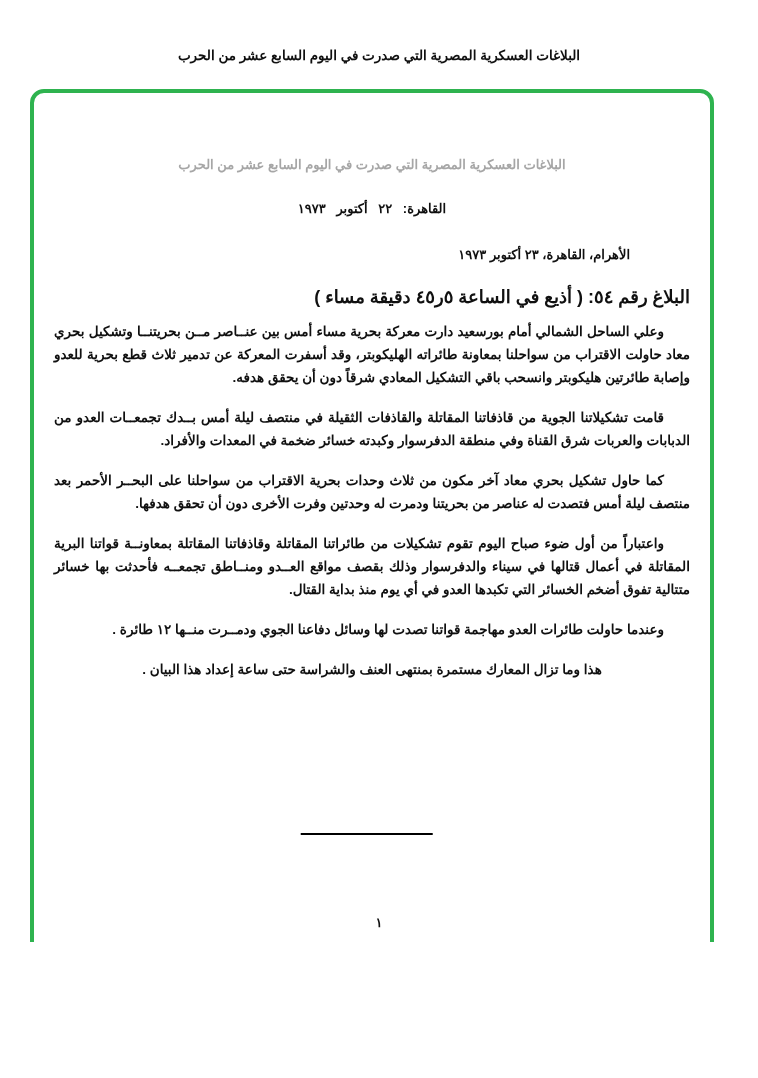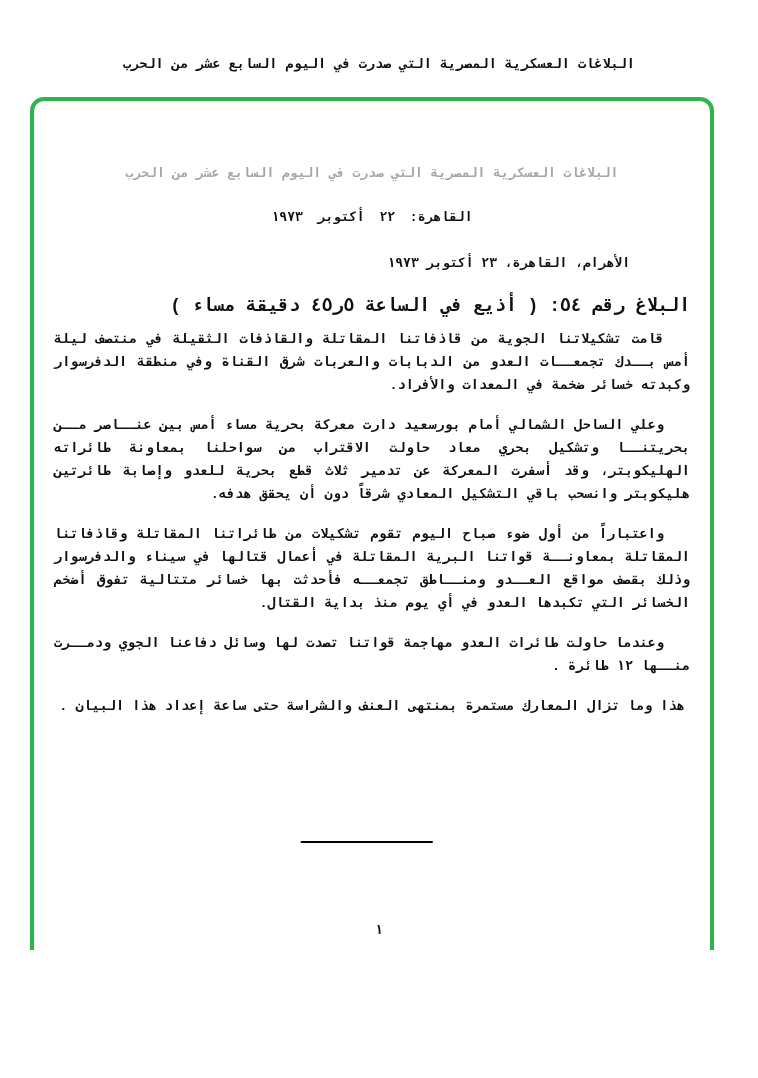--- a/index.html
+++ b/index.html
@@ -4,23 +4,23 @@
 <style>
   html, body {
     margin: 0;
     padding: 0;
     background: #ffffff;
   }
   .page {
     position: relative;
     width: 758px;
     height: 942px;
-    margin: 8px auto;
+    margin: 0 auto;
     background: #ffffff;
-    font-family: Liberation Mono, monospace;
+    font-family: Liberation Sans, sans-serif;
     color: #101010;
     direction: rtl;
     overflow: hidden;
   }
   .header-title {
     position: absolute;
     top: 47px;
     right: 0;
     left: 0;
     text-align: center;
@@ -121,22 +121,23 @@
 
     <div class="faded-title">البلاغات العسكرية المصرية التي صدرت في اليوم السابع عشر من الحرب</div>
 
     <div class="dateline">القاهرة: ٢٢ أكتوبر ١٩٧٣</div>
 
     <div class="source-line">الأهرام، القاهرة، ٢٣ أكتوبر ١٩٧٣</div>
 
     <div class="communique-heading">البلاغ رقم ٥٤: ( أذيع في الساعة ٥ر٤٥ دقيقة مساء )</div>
 
     <div class="paragraphs">
+        <p class="para">وعلي الساحل الشمالي أمام بورسعيد دارت معركة بحرية مساء أمس بين عنــاصر مــن بحريتنــا وتشكيل بحري معاد حاولت الاقتراب من سواحلنا بمعاونة طائراته الهليكوبتر، وقد أسفرت المعركة عن تدمير ثلاث قطع بحرية للعدو وإصابة طائرتين هليكوبتر وانسحب باقي التشكيل المعادي شرقاً دون أن يحقق هدفه.</p>
         <p class="para">قامت تشكيلاتنا الجوية من قاذفاتنا المقاتلة والقاذفات الثقيلة في منتصف ليلة أمس بــدك تجمعــات العدو من الدبابات والعربات شرق القناة وفي منطقة الدفرسوار وكبدته خسائر ضخمة في المعدات والأفراد.</p>
-        <p class="para">وعلي الساحل الشمالي أمام بورسعيد دارت معركة بحرية مساء أمس بين عنــاصر مــن بحريتنــا وتشكيل بحري معاد حاولت الاقتراب من سواحلنا بمعاونة طائراته الهليكوبتر، وقد أسفرت المعركة عن تدمير ثلاث قطع بحرية للعدو وإصابة طائرتين هليكوبتر وانسحب باقي التشكيل المعادي شرقاً دون أن يحقق هدفه.</p>
+        <p class="para">كما حاول تشكيل بحري معاد آخر مكون من ثلاث وحدات بحرية الاقتراب من سواحلنا على البحــر الأحمر بعد منتصف ليلة أمس فتصدت له عناصر من بحريتنا ودمرت له وحدتين وفرت الأخرى دون أن تحقق هدفها.</p>
         <p class="para">واعتباراً من أول ضوء صباح اليوم تقوم تشكيلات من طائراتنا المقاتلة وقاذفاتنا المقاتلة بمعاونــة قواتنا البرية المقاتلة في أعمال قتالها في سيناء والدفرسوار وذلك بقصف مواقع العــدو ومنــاطق تجمعــه فأحدثت بها خسائر متتالية تفوق أضخم الخسائر التي تكبدها العدو في أي يوم منذ بداية القتال.</p>
         <p class="para">وعندما حاولت طائرات العدو مهاجمة قواتنا تصدت لها وسائل دفاعنا الجوي ودمــرت منــها ١٢ طائرة .</p>
         <p class="para">هذا وما تزال المعارك مستمرة بمنتهى العنف والشراسة حتى ساعة إعداد هذا البيان .</p>
       </div>
 
     <div class="end-rule"></div>
 
   </div>
 
   <div class="page-number">١</div>

